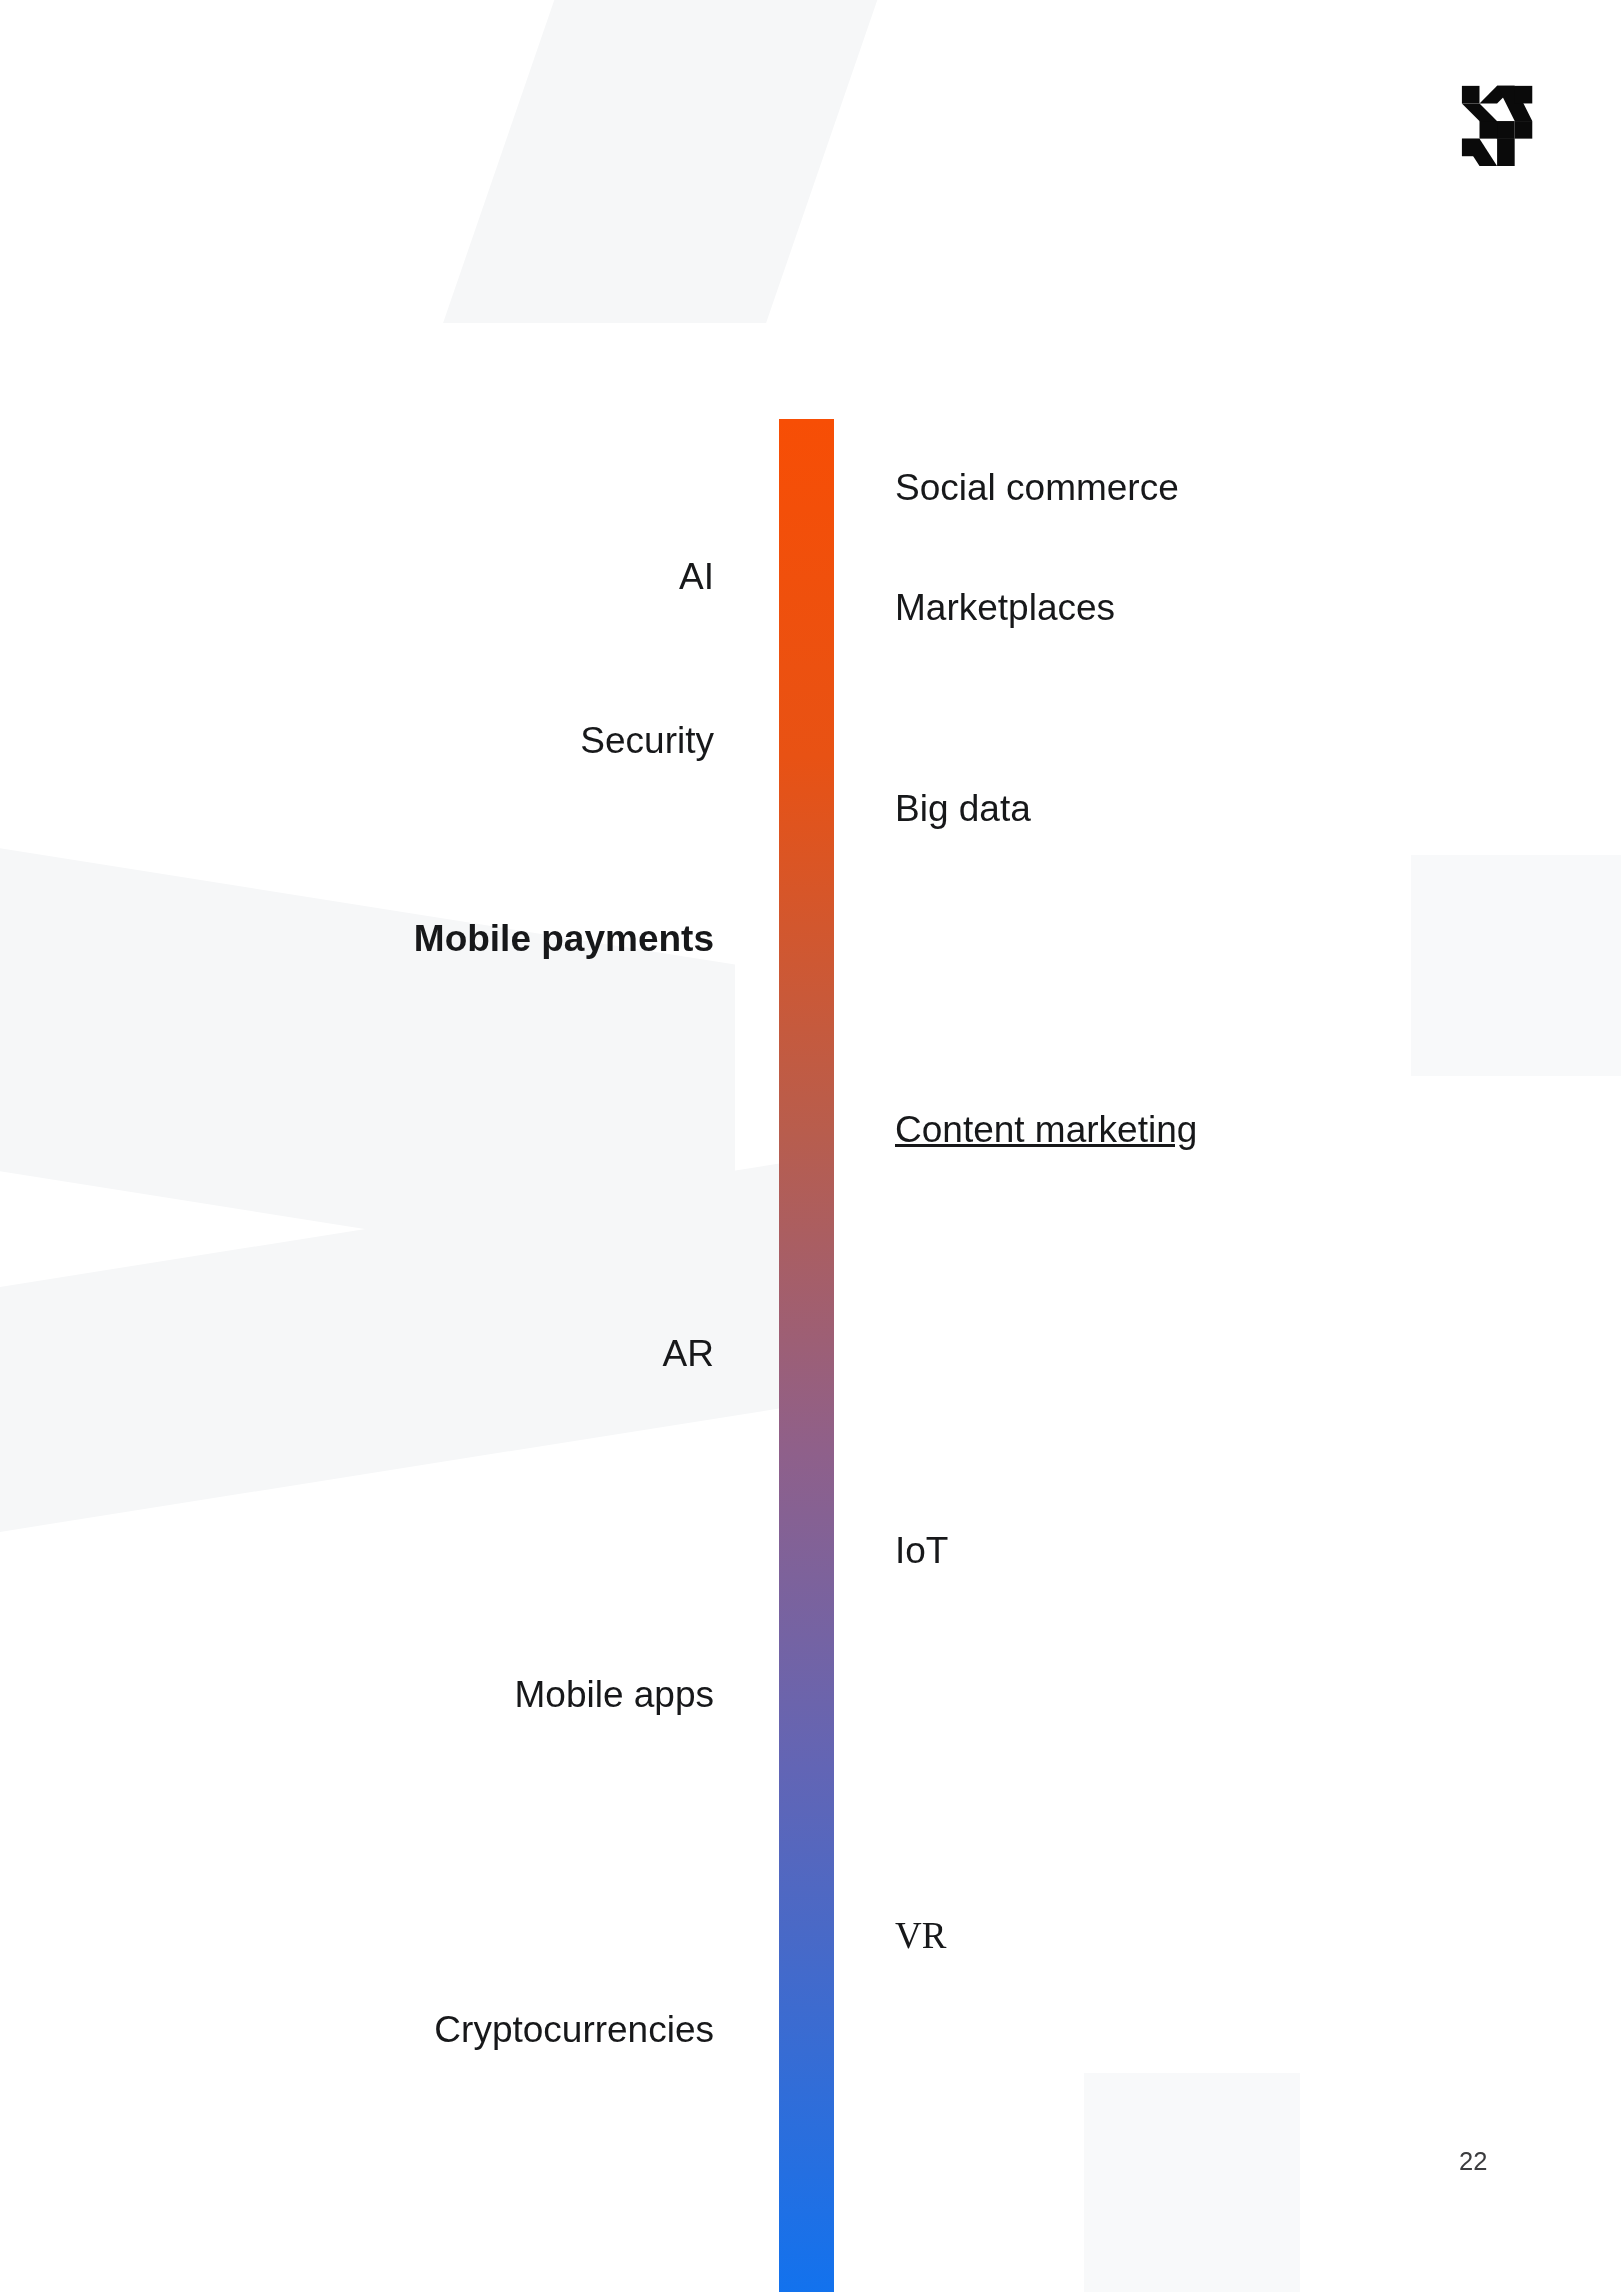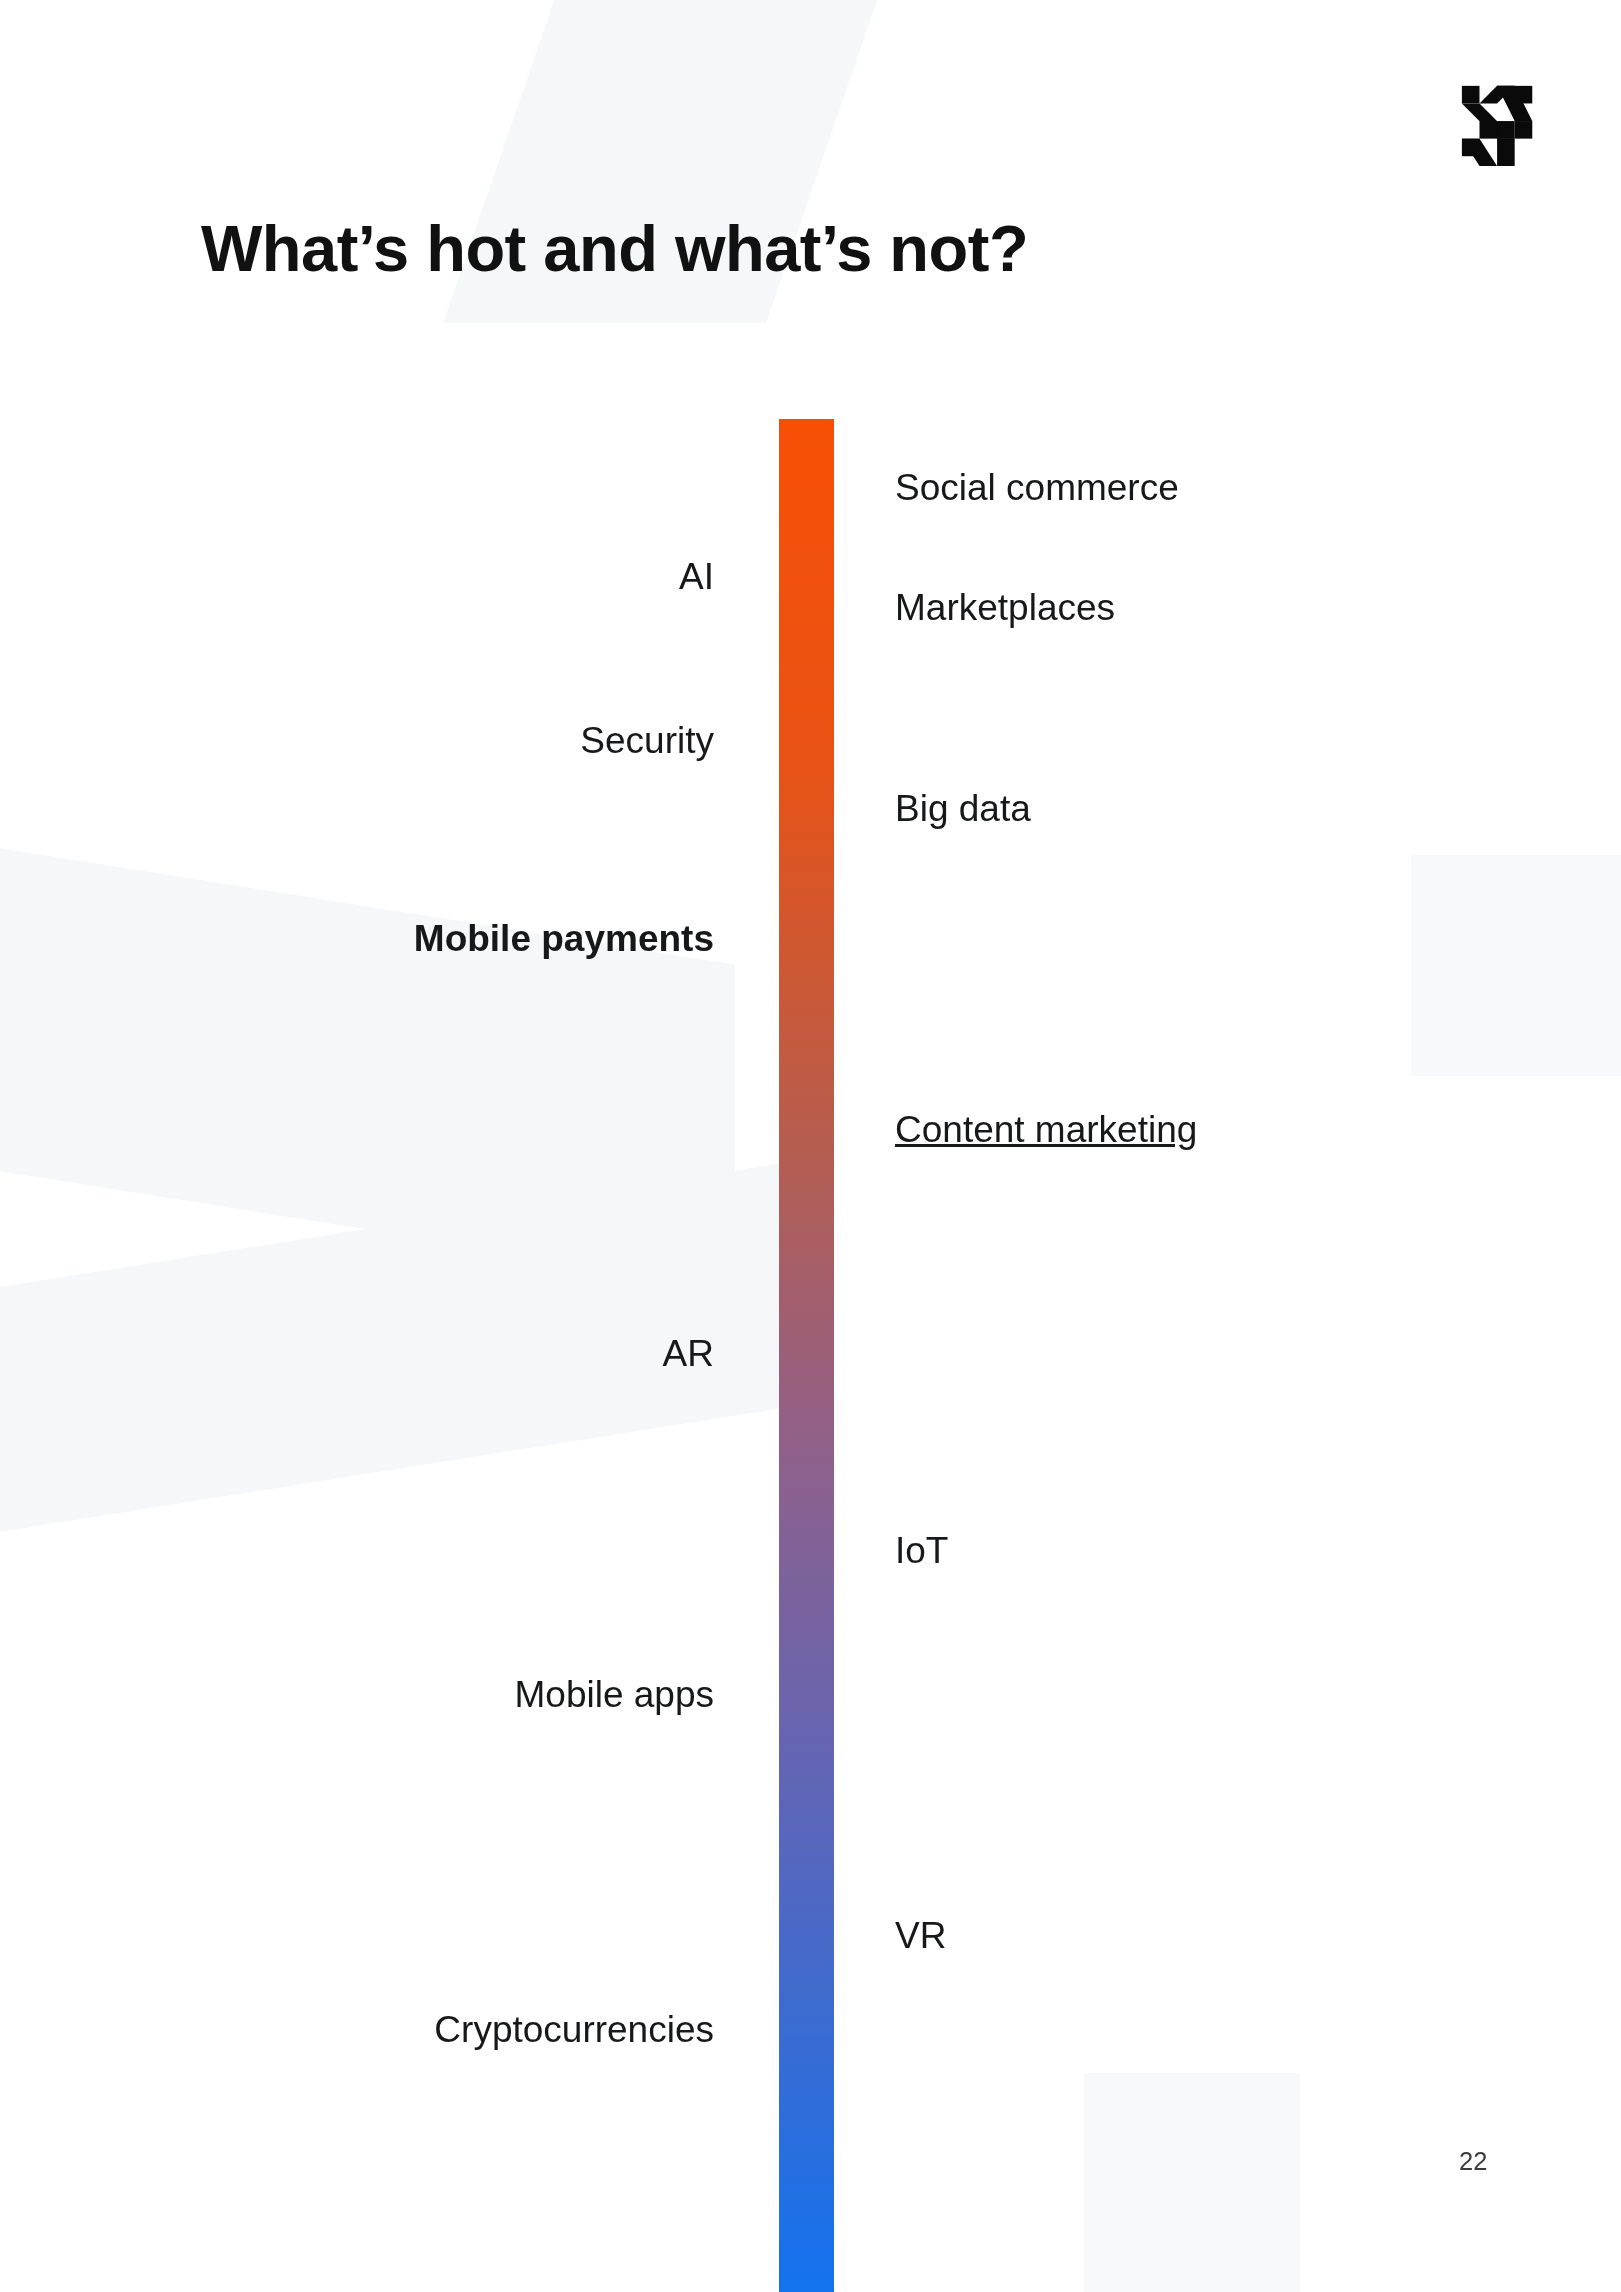--- a/index.html
+++ b/index.html
@@ -169,38 +169,37 @@
         <polygon points="40,42 58,42 58,60 40,60"></polygon>
         <polygon points="22,42 40,42 40,60 22,60"></polygon>
         <polygon points="58,42 76,42 76,60 58,60"></polygon>
         <polygon points="4,60 22,60 40,88 22,88"></polygon>
         <polygon points="4,60 22,60 22,78 4,78"></polygon>
         <polygon points="40,60 58,60 58,88 40,88"></polygon>
       </g>
     </svg>
   </div>
 
-  <div class="page-title">What’s hot and what’s not?</div>
 
   <div class="spectrum-bar" id="spectrum-bar" style="background: linear-gradient(rgb(247, 78, 5) 0%, rgb(232, 82, 20) 18%, rgb(184, 93, 77) 38%, rgb(143, 96, 138) 55%, rgb(98, 101, 181) 72%, rgb(18, 114, 238) 100%);"></div>
 
   <div class="labels-left" id="labels-left">
       <div class="label" style="top: 530px;">AI</div>
       <div class="label" style="top: 694px;">Security</div>
       <div class="label" style="top: 892px; font-weight: bold;">Mobile payments</div>
       <div class="label" style="top: 1307px;">AR</div>
       <div class="label" style="top: 1648px;">Mobile apps</div>
       <div class="label" style="top: 1983px;">Cryptocurrencies</div>
     </div>
 
   <div class="labels-right" id="labels-right">
       <div class="label" style="top: 469px;">Social commerce</div>
       <div class="label" style="top: 589px;">Marketplaces</div>
       <div class="label" style="top: 790px;">Big data</div>
       <div class="label" style="top: 1111px; text-decoration: underline;">Content marketing</div>
       <div class="label" style="top: 1532px;">IoT</div>
-      <div class="label" style="top: 1917px;">VR</div>
+      <div class="label" style="top: 1917px; font-family: Liberation Serif, serif;">VR</div>
     </div>
 
   <div class="page-number">22</div>
 
 </div>
 
 
 </body></html>

